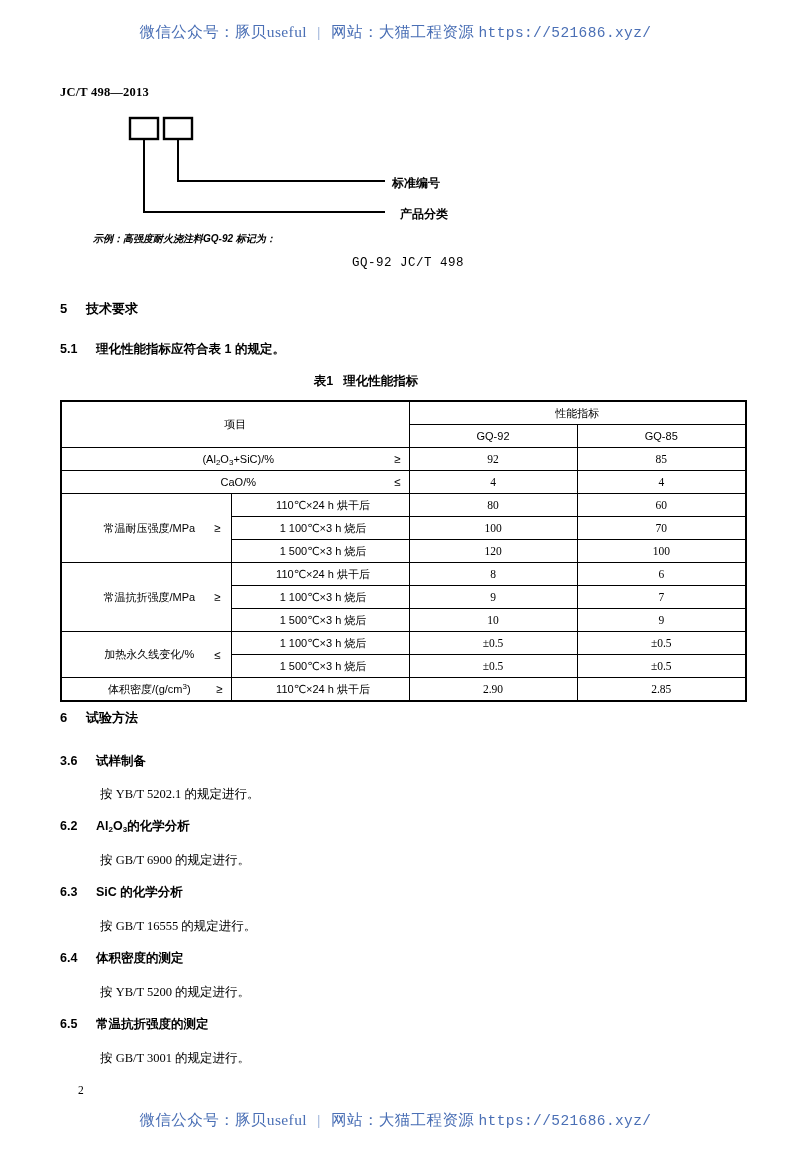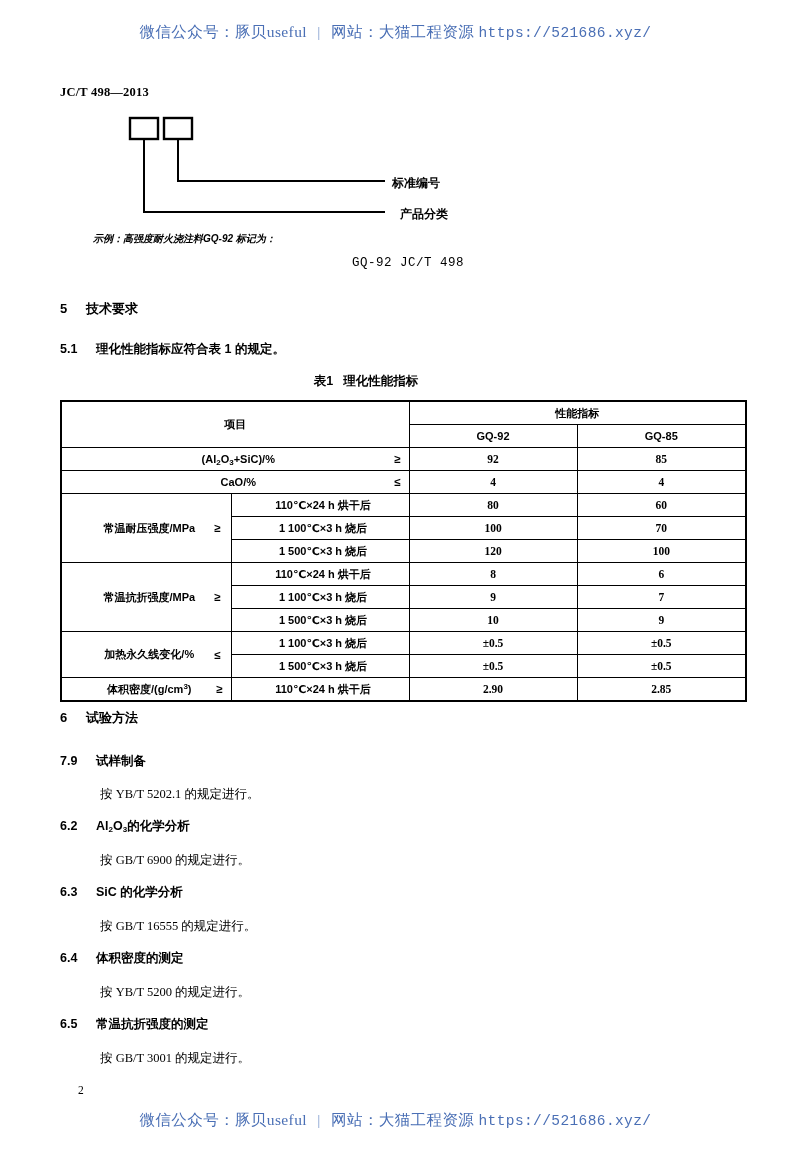--- a/index.html
+++ b/index.html
@@ -157,21 +157,21 @@
     table-layout: fixed;
     font-family: "Liberation Sans", "DejaVu Sans", sans-serif;
     font-size: 11px;
   }
   #spec-table td, #spec-table th {
     border: 1px solid #000000;
     padding: 0;
     height: 22px;
     text-align: center;
     vertical-align: middle;
-    font-weight: bold;
+    font-weight: normal;
   }
   #spec-table .thick-top    { border-top-width: 2px; }
   #spec-table .thick-bottom { border-bottom-width: 2px; }
   #spec-table .thick-left   { border-left-width: 2px; }
   #spec-table .thick-right  { border-right-width: 2px; }
 
   .item-cell {
     text-align: left;
     padding-left: 6px !important;
     position: relative;
@@ -331,21 +331,21 @@
       <td class="val-cell thick-bottom thick-right">2.85</td>
     </tr>
   </tbody>
 </table>
 
 <div class="h1" id="sec6-title">
   <span class="num">6</span><span>试验方法</span>
 </div>
 
 <div class="h2" id="sec6-1">
-  <span class="num">7.9</span><span>试样制备</span>
+  <span class="num">3.6</span><span>试样制备</span>
 </div>
 <div class="para" id="sec6-1-p">按 YB/T 5202.1 的规定进行。</div>
 
 <div class="h2" id="sec6-2">
   <span class="num">6.2</span><span><span>Al</span><sub>2</sub><span>O</span><sub>3</sub><span>的化学分析</span></span>
 </div>
 <div class="para" id="sec6-2-p">按 GB/T 6900 的规定进行。</div>
 
 <div class="h2" id="sec6-3">
   <span class="num">6.3</span><span>SiC 的化学分析</span>

